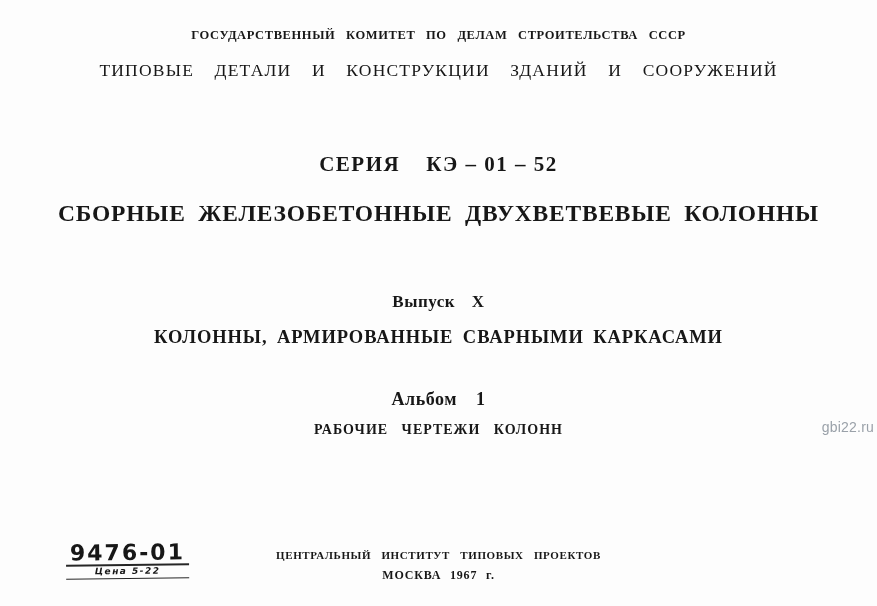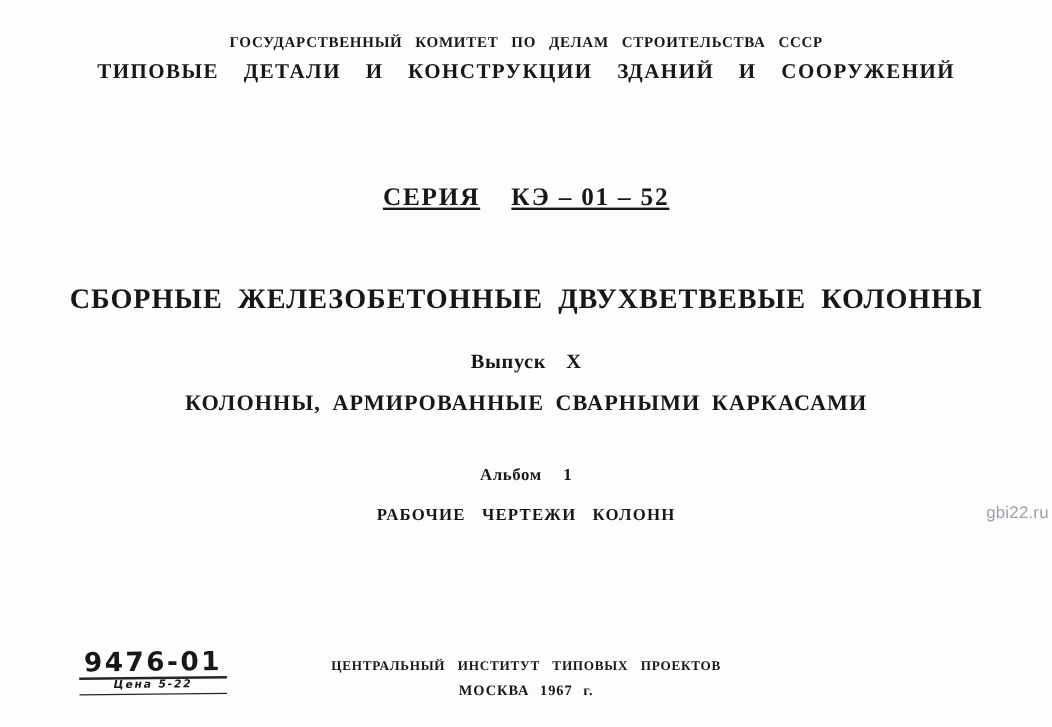--- a/index.html
+++ b/index.html
@@ -28,67 +28,65 @@
   
   .committee {
     top: 28px;
     font-size: 12.5px;
     font-weight: bold;
     letter-spacing: 0.6px;
     word-spacing: 7px;
   }
   
   .program {
-    top: 49px;
+    top: 60px;
     font-size: 17.5px;
-    font-weight: bold;
+    font-weight: normal;
     letter-spacing: 1.2px;
     word-spacing: 15px;
   }
   
   .series {
     top: 152px;
     font-size: 21px;
     font-weight: bold;
     letter-spacing: 1.5px;
-    text-decoration: underline;
   }
   .series .series-code {
     margin-left: 26px;
   }
   
   .main-title {
     top: 200px;
     font-size: 23.5px;
     font-weight: bold;
     letter-spacing: 0.8px;
     word-spacing: 6px;
     line-height: 27px;
-    margin-top: 37px;
   }
   
   .issue {
     top: 292px;
     font-size: 17px;
     font-weight: bold;
     letter-spacing: 0.5px;
     word-spacing: 12px;
   }
   
   .subtitle {
     top: 327px;
     font-size: 18.5px;
     font-weight: bold;
     letter-spacing: 0.9px;
     word-spacing: 4px;
   }
   
   .album {
     top: 389px;
-    font-size: 14px;
+    font-size: 18px;
     font-weight: bold;
     letter-spacing: 0.5px;
     word-spacing: 14px;
   }
   
   .album-subtitle {
     top: 422px;
     font-size: 14px;
     font-weight: bold;
     letter-spacing: 1px;

